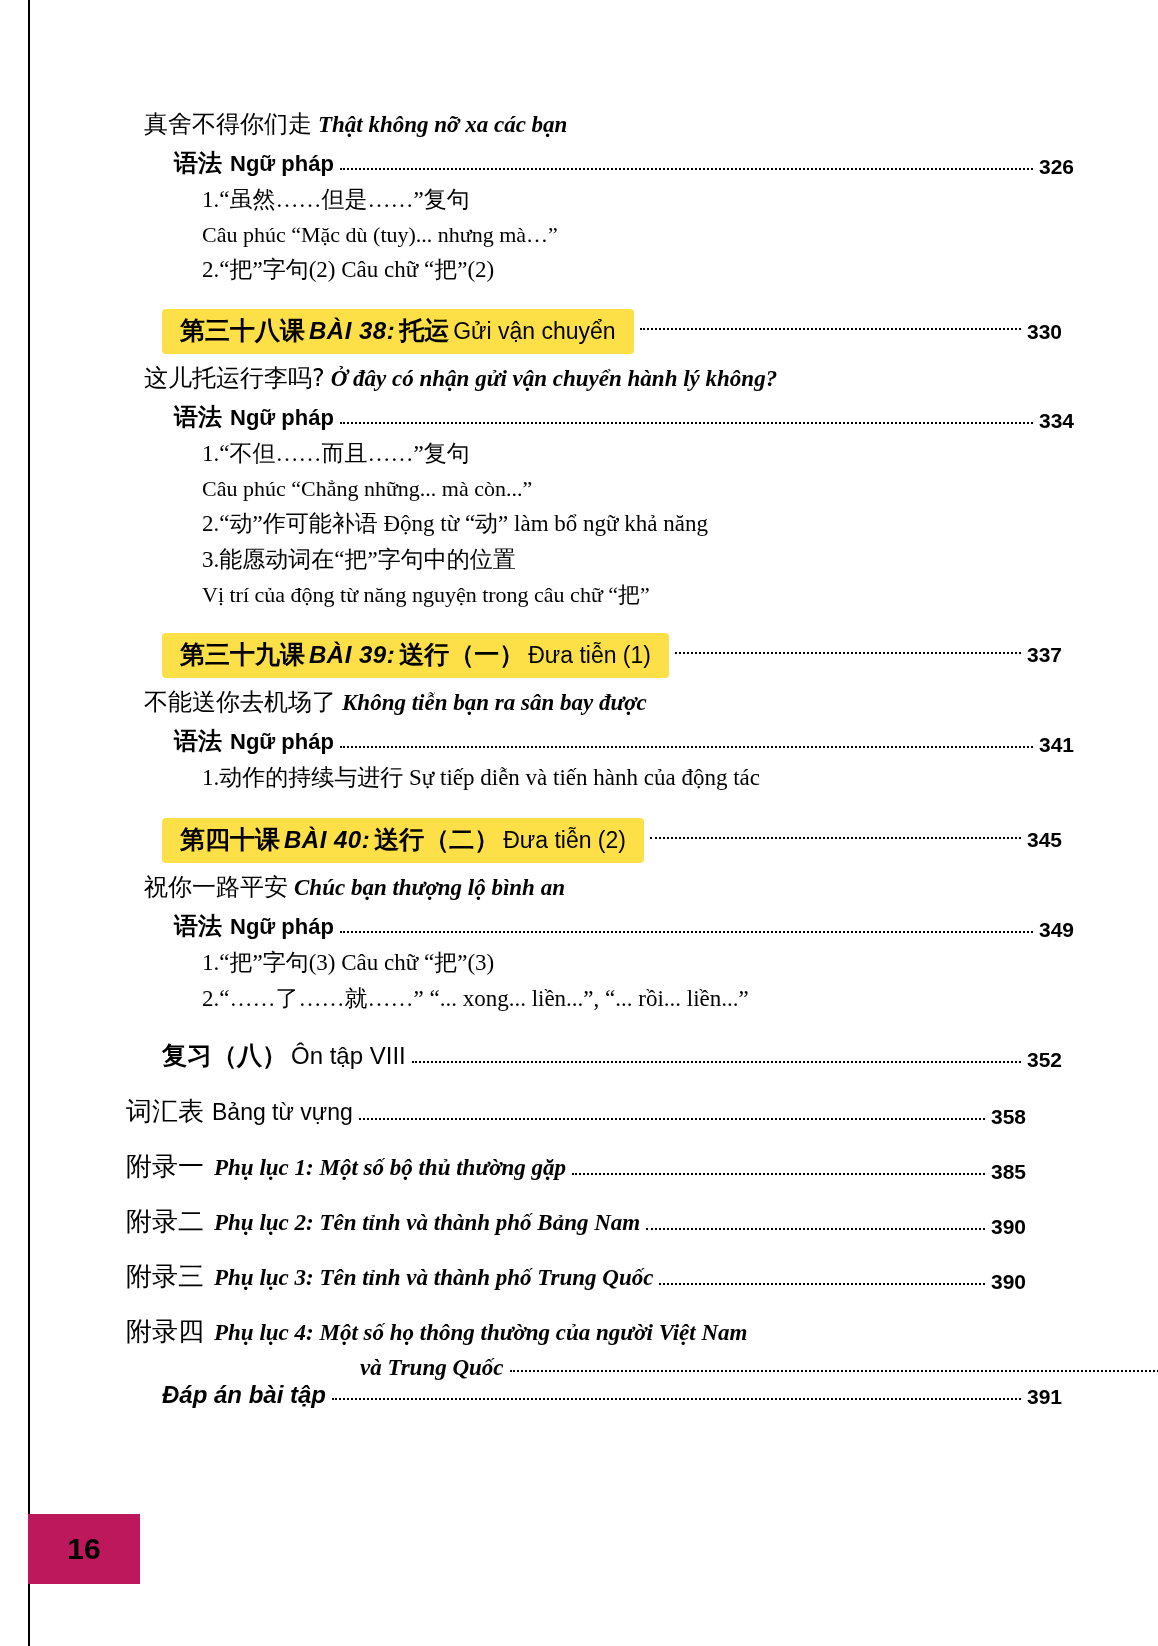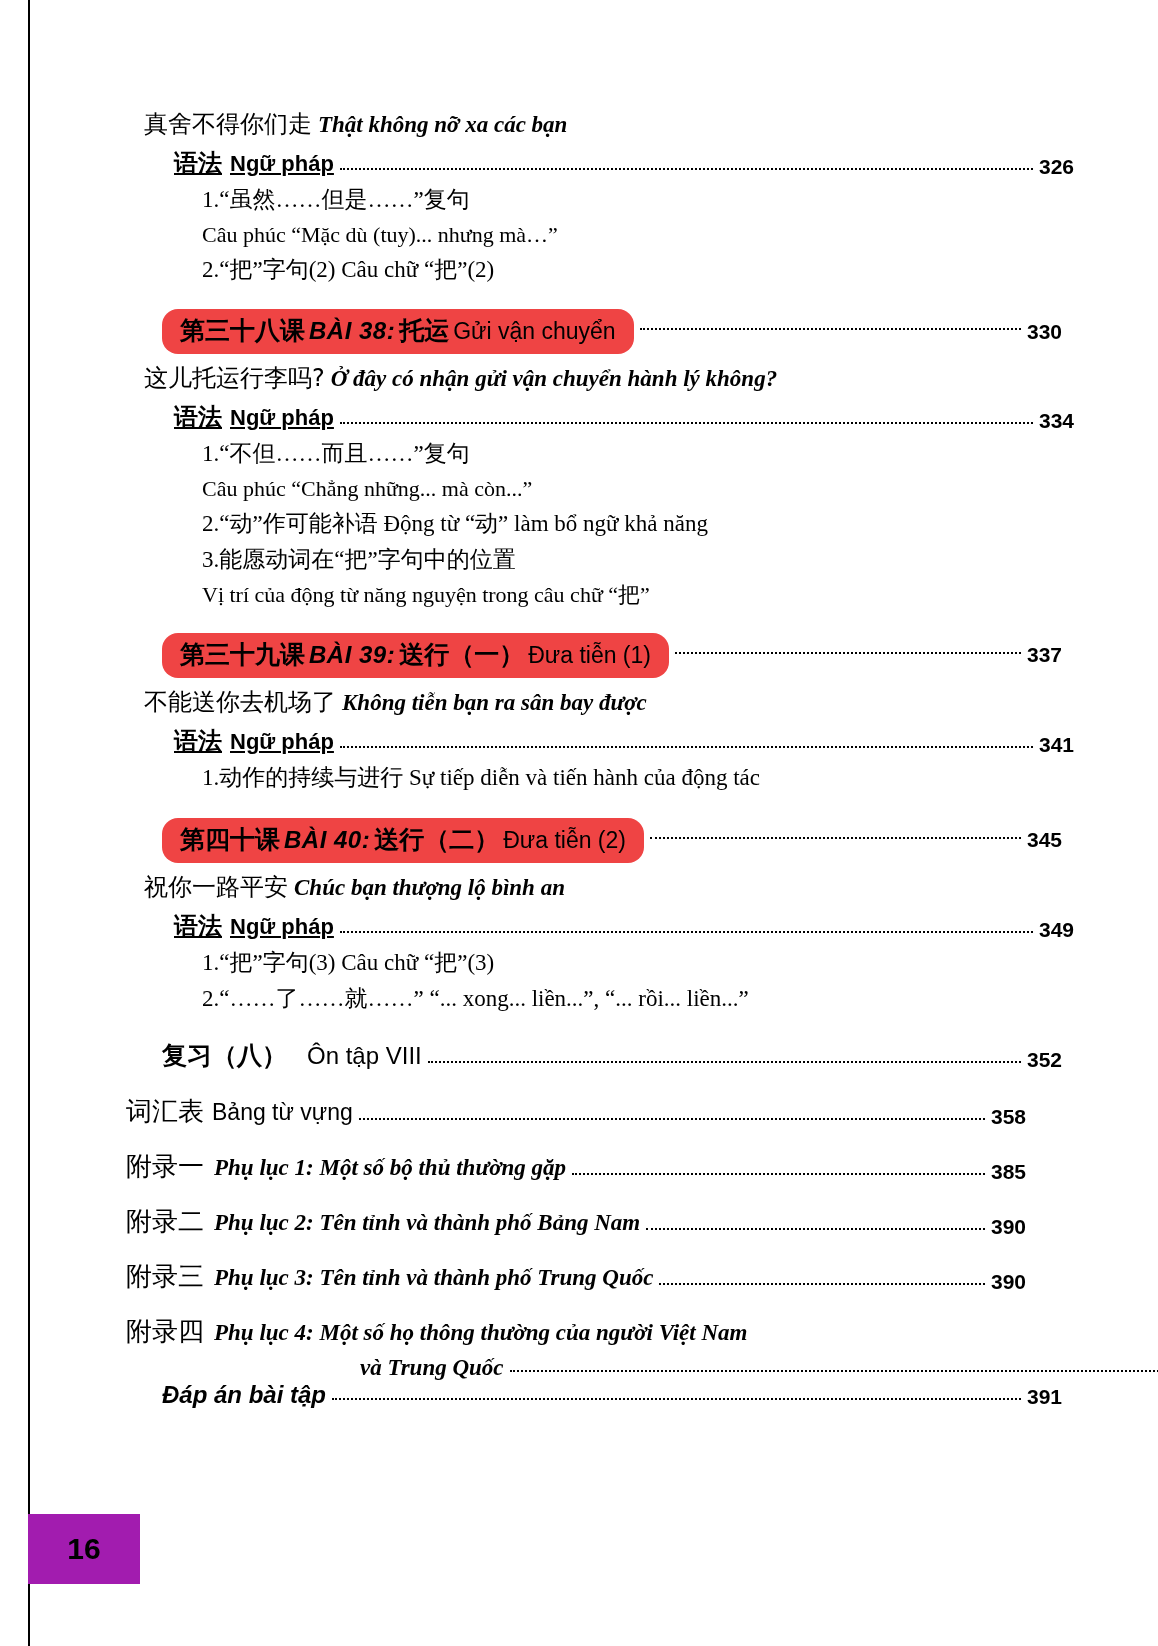--- a/index.html
+++ b/index.html
@@ -88,21 +88,20 @@
 
   
   .grammar-row {
     margin-left: 54px;
     margin-top: 4px;
     margin-bottom: 2px;
   }
   .grammar-row .label {
     font-weight: bold;
     font-size: 23px;
-    text-decoration: underline;
   }
   .grammar-row .label .zh {
     font-family: "DejaVu Sans", sans-serif;
     font-size: 24px;
   }
   .grammar-row .label .vi {
     font-family: "Liberation Sans", sans-serif;
     font-size: 22px;
     margin-left: 8px;
   }
@@ -121,22 +120,22 @@
   }
 
   
   .lesson {
     margin-top: 22px;
     margin-bottom: 6px;
     margin-left: 42px;
   }
   .lesson .banner {
     display: inline-block;
-    background: #ef4444;
-    border-radius: 16px;
+    background: #fde047;
+    border-radius: 4px;
     padding: 5px 18px 7px 18px;
     white-space: nowrap;
   }
   .lesson .banner .zh {
     font-family: "DejaVu Sans", sans-serif;
     font-weight: bold;
     font-size: 25px;
   }
   .lesson .banner .bai {
     font-family: "Liberation Sans", sans-serif;
@@ -167,21 +166,21 @@
     margin-top: 22px;
   }
   .review-row .label .zh {
     font-family: "DejaVu Sans", sans-serif;
     font-weight: bold;
     font-size: 25px;
   }
   .review-row .label .vi {
     font-family: "Liberation Sans", sans-serif;
     font-size: 24px;
-    margin-left: 20px;
+    margin-left: 4px;
   }
 
   .vocab-row {
     margin-left: 6px;
     margin-top: 22px;
   }
   .vocab-row .label .zh {
     font-family: "DejaVu Sans", sans-serif;
     font-size: 26px;
   }
@@ -227,21 +226,21 @@
     font-size: 24px;
   }
 
   
   .footer {
     position: absolute;
     left: 28px;
     bottom: 62px;
     width: 112px;
     height: 70px;
-    background: #a21caf;
+    background: #be185d;
     display: flex;
     align-items: center;
     justify-content: center;
   }
   .footer .num {
     font-family: "Liberation Sans", sans-serif;
     font-weight: bold;
     font-size: 30px;
     color: #000;
   }

